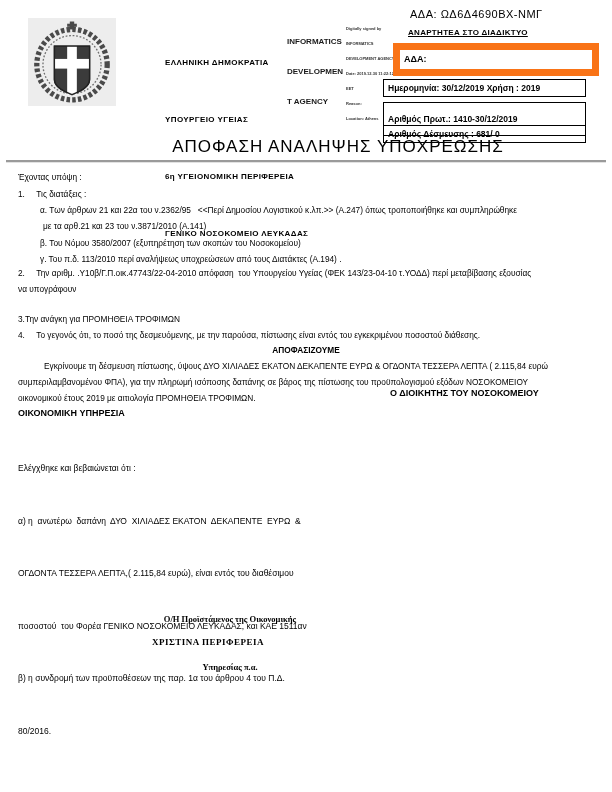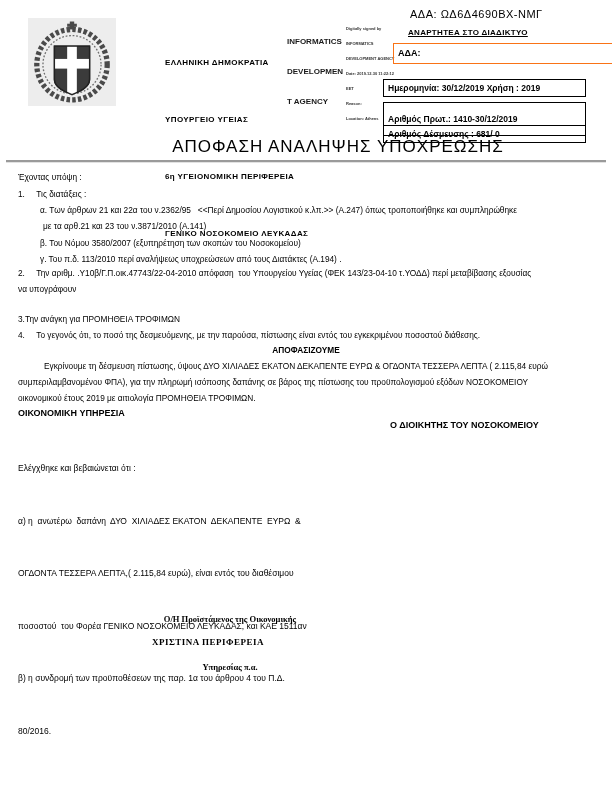--- a/index.html
+++ b/index.html
@@ -7,21 +7,21 @@
     position:relative; width:612px; height:792px; background:#ffffff;
     font-family:"Liberation Sans", sans-serif; color:#000; overflow:hidden;
   }
   .abs { position:absolute; white-space:pre; }
   
   .org-line { font-size:8px; font-weight:bold; letter-spacing:0.4px; }
   .ada-top { font-size:11px; letter-spacing:0.5px; }
   .stamp-agency { font-size:8px; font-weight:bold; color:#1a1a1a; line-height:10px; }
   .stamp-details { font-size:4px; font-weight:bold; color:#333; line-height:5px; white-space:pre; }
   .anartitea { font-size:8px; font-weight:bold; letter-spacing:0.3px; }
-  .ada-box { border:1px solid #f97316;padding-left:26px; }
+  .ada-box { border:7px solid #f97316; }
   .ada-box-label { font-size:9px; font-weight:bold; }
   .info-box { border:1.5px solid #000; font-size:8.5px; font-weight:bold; display:flex; align-items:center; padding-left:4px; box-sizing:border-box; }
   
   .doc-title { font-size:17px; letter-spacing:1px; width:612px; text-align:center; }
   .divider { height:2px; background:#9a9a9a; border-bottom:1px solid #e2e2e2; }
   
   .body-line { font-size:8.3px; }
   .bold { font-weight:bold; }
   .center-line { width:612px; text-align:center; }
   .col-heading { font-size:9px; font-weight:bold; }
@@ -100,21 +100,21 @@
   <div class="abs body-line" style="left:18px; top:284px;">να υπογράφουν</div>
   <div class="abs body-line" style="left:18px; top:314px;">3.Την ανάγκη για ΠΡΟΜΗΘΕΙΑ ΤΡΟΦΙΜΩΝ</div>
   <div class="abs body-line" style="left:18px; top:330px;">4.     Το γεγονός ότι, το ποσό της δεσμευόμενης, με την παρούσα, πίστωσης είναι εντός του εγκεκριμένου ποσοστού διάθεσης.</div>
 
   <div class="abs body-line bold center-line" style="left:0; top:345px;">ΑΠΟΦΑΣΙΖΟΥΜΕ</div>
   <div class="abs body-line" style="left:44px; top:361px;">Εγκρίνουμε τη δέσμευση πίστωσης, ύψους ΔΥΟ ΧΙΛΙΑΔΕΣ ΕΚΑΤΟΝ ΔΕΚΑΠΕΝΤΕ ΕΥΡΩ &amp; ΟΓΔΟΝΤΑ ΤΕΣΣΕΡΑ ΛΕΠΤΑ ( 2.115,84 ευρώ</div>
   <div class="abs body-line" style="left:18px; top:377px;">συμπεριλαμβανομένου ΦΠΑ), για την πληρωμή ισόποσης δαπάνης σε βάρος της πίστωσης του προϋπολογισμού εξόδων ΝΟΣΟΚΟΜΕΙΟΥ</div>
   <div class="abs body-line" style="left:18px; top:393px;">οικονομικού έτους 2019 με αιτιολογία ΠΡΟΜΗΘΕΙΑ ΤΡΟΦΙΜΩΝ.</div>
 
   <div class="abs col-heading" style="left:18px; top:408px;">ΟΙΚΟΝΟΜΙΚΗ ΥΠΗΡΕΣΙΑ</div>
-  <div class="abs col-heading" style="left:390px; top:420px;">Ο ΔΙΟΙΚΗΤΗΣ ΤΟΥ ΝΟΣΟΚΟΜΕΙΟΥ</div>
+  <div class="abs col-heading" style="left:390px; top:388px;">Ο ΔΙΟΙΚΗΤΗΣ ΤΟΥ ΝΟΣΟΚΟΜΕΙΟΥ</div>
 
   <div class="abs" style="left:18px; top:424px; width:375px;">
     <div class="col-line">Ελέγχθηκε και βεβαιώνεται ότι :</div>
     <div class="col-line">α) η  ανωτέρω  δαπάνη  ΔΥΟ  ΧΙΛΙΑΔΕΣ ΕΚΑΤΟΝ  ΔΕΚΑΠΕΝΤΕ  ΕΥΡΩ  &amp;</div>
     <div class="col-line">ΟΓΔΟΝΤΑ ΤΕΣΣΕΡΑ ΛΕΠΤΑ,( 2.115,84 ευρώ), είναι εντός του διαθέσιμου</div>
     <div class="col-line">ποσοστού  του Φορέα ΓΕΝΙΚΟ ΝΟΣΟΚΟΜΕΙΟ ΛΕΥΚΑΔΑΣ, και ΚΑΕ 1511αν</div>
     <div class="col-line">β) η συνδρομή των προϋποθέσεων της παρ. 1α του άρθρου 4 του Π.Δ.</div>
     <div class="col-line">80/2016.</div>
     
     

